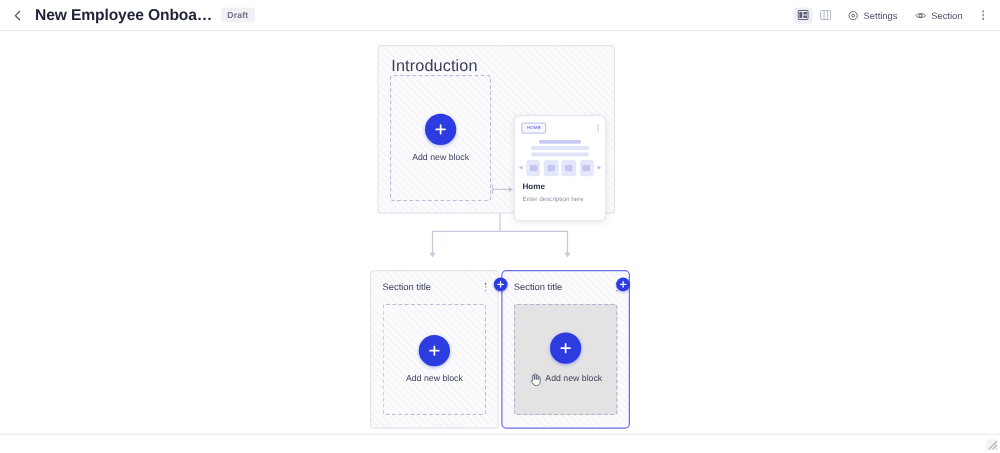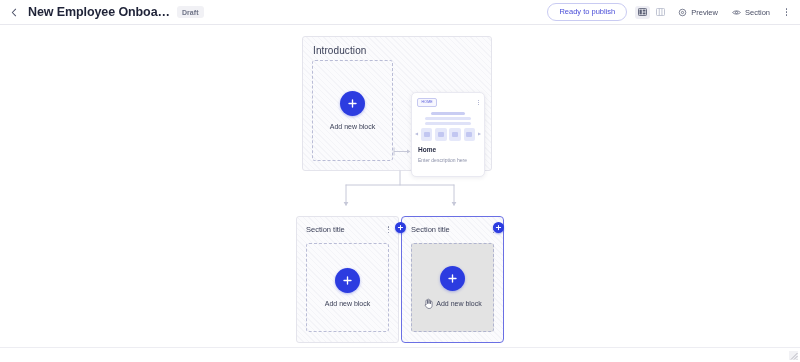--- a/index.html
+++ b/index.html
@@ -180,21 +180,21 @@
     width: 190px;
     height: 135px;
     border: 1px solid #e4e4ec;
     border-radius: 3px;
     box-sizing: border-box;
   }
   .intro-title {
     position: absolute;
     left: 10px;
     top: 8px;
-    font-size: 10px;
+    font-size: 13px;
     color: #3a3f57;
     letter-spacing: 0.1px;
   }
 
   .dropzone {
     position: absolute;
     border: 1px dashed #b9bcd6;
     border-radius: 3px;
     box-sizing: border-box;
     display: flex;
@@ -473,21 +473,20 @@
         <svg width="11" height="11" viewBox="0 0 12 12" fill="none">
           <path d="M7.2 2.4 L3.6 6 L7.2 9.6" stroke="#4a4f66" stroke-width="1.1" stroke-linecap="round" stroke-linejoin="round"></path>
         </svg>
       </span>
       <span class="doc-title">New Employee Onboa…</span>
       <span class="draft-badge">Draft</span>
     </div>
 
     <div class="topbar-right">
 
-      <span class="publish-btn">Ready to publish</span>
 
       <span class="viewtoggle">
         <span class="vt-btn active">
           <svg width="9" height="8" viewBox="0 0 10 9" fill="none">
             <rect x="0.5" y="0.5" width="9" height="8" rx="1" stroke="#5a5f75" stroke-width="1"></rect>
             <rect x="1.6" y="1.8" width="2.6" height="5.4" fill="#5a5f75"></rect>
             <rect x="5.2" y="1.8" width="3.2" height="2.2" fill="#5a5f75"></rect>
             <rect x="5.2" y="5" width="3.2" height="2.2" fill="#5a5f75"></rect>
           </svg>
         </span>
@@ -500,21 +499,21 @@
         </span>
       </span>
 
       <span class="tb-item">
         <span class="tb-icon">
           <svg width="9" height="9" viewBox="0 0 12 12" fill="none">
             <circle cx="6" cy="6" r="4.4" stroke="#5a5f75" stroke-width="1"></circle>
             <circle cx="6" cy="6" r="1.5" stroke="#5a5f75" stroke-width="1"></circle>
           </svg>
         </span>
-        <span>Preview</span>
+        <span>Settings</span>
       </span>
 
       <span class="tb-item">
         <span class="tb-icon">
           <svg width="10" height="9" viewBox="0 0 12 10" fill="none">
             <path d="M0.9 5 C2.6 2.2 9.4 2.2 11.1 5 C9.4 7.8 2.6 7.8 0.9 5 Z" stroke="#5a5f75" stroke-width="1" fill="none"></path>
             <circle cx="6" cy="5" r="1.5" stroke="#5a5f75" stroke-width="1"></circle>
           </svg>
         </span>
         <span>Section</span>

